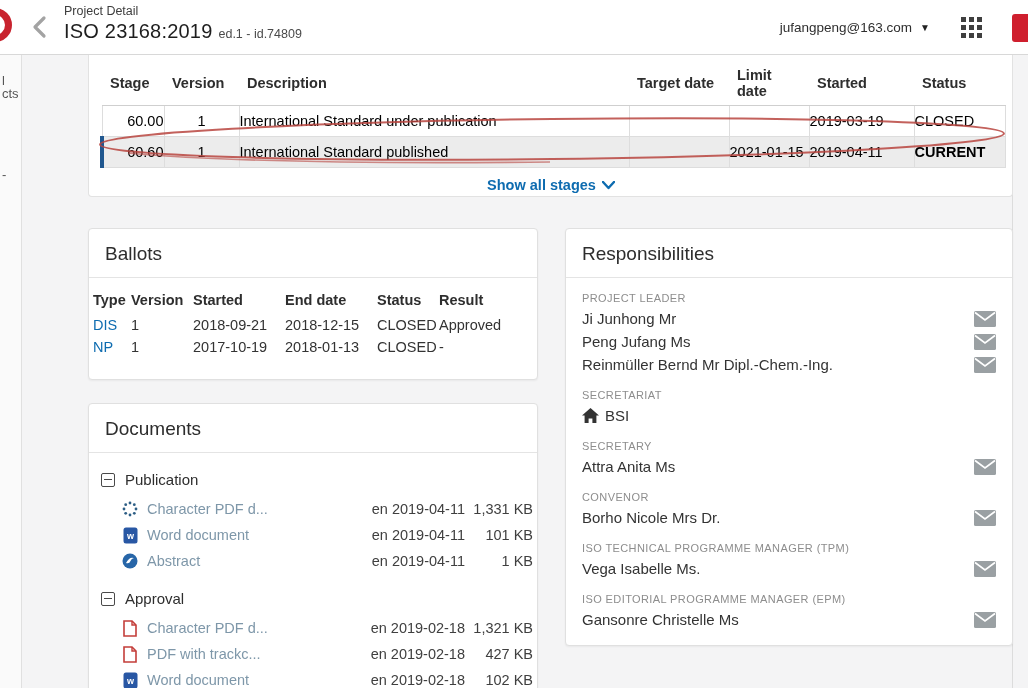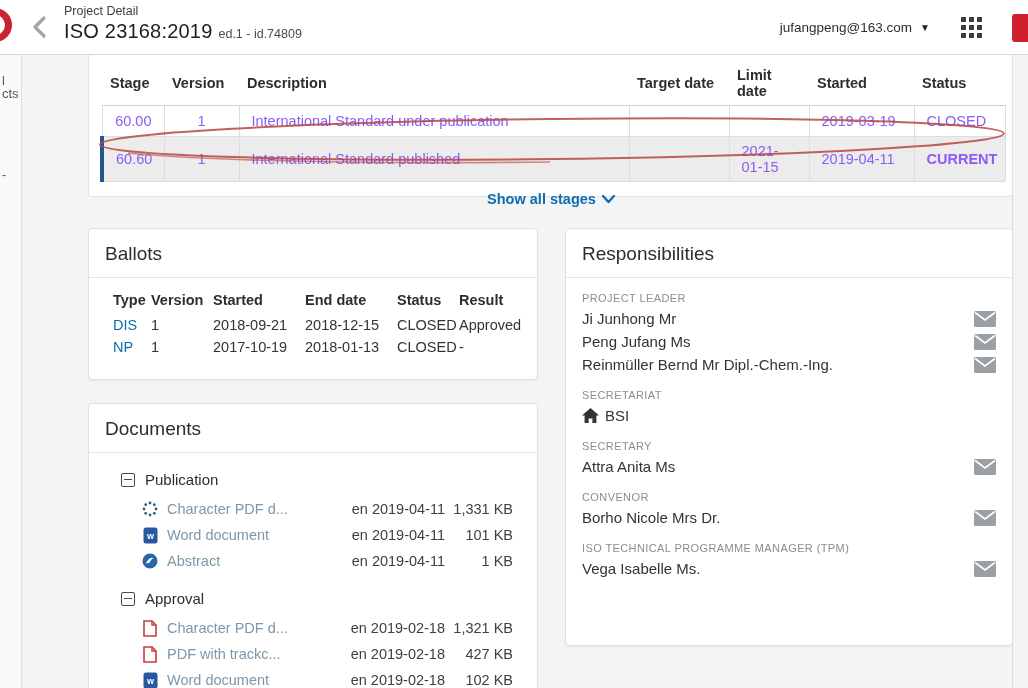--- a/index.html
+++ b/index.html
@@ -30,39 +30,39 @@
   .side-strip { position:absolute; left:0; top:55px; width:22px; height:633px; background:#fafafa;
                 border-right:1px solid #e0e0e0; }
   .frag { position:absolute; left:2px; font-size:13px; color:#555; white-space:nowrap; cursor:pointer; }
   .content-right-edge { position:absolute; left:1012px; top:55px; width:1px; height:633px; background:#dcdcdc; }
 
   
   .stages-card { position:absolute; left:88px; top:55px; width:925px; height:142px; background:#fff;
                  border:1px solid #e2e2e2; border-top:none; border-radius:0 0 4px 4px; padding:6px 10px 0 11px; }
   table.stages { border-collapse:collapse; table-layout:fixed; width:903px; font-size:14.5px; }
   table.stages th { text-align:left; font-weight:bold; color:#2e2e2e; padding:6px 8px; border-bottom:1px solid #cfcfcf; }
-  table.stages td { border:1px solid #ddd; padding:6px 12px; color:#8b5cf6; height:31px; }
+  table.stages td { border:1px solid #ddd; padding:6px 0; color:#000000; height:31px; }
   table.stages tr.current td { background:#ececec; }
   table.stages tr.current td:first-child { border-left:4px solid #20578f; }
   .col-stage  { width:62px; }  .col-ver { width:75px; } .col-desc { width:390px; }
   .col-target { width:100px; } .col-limit { width:80px; } .col-started { width:105px; } .col-status { width:91px; }
   td.stage-val { text-align:right; }
   td.ver-val { text-align:center; }
   td.status-val.current-txt { font-weight:bold; }
   .show-all { margin:9px auto 0; text-align:center; font-size:14.5px; font-weight:bold; color:#0e6cb0;
               cursor:pointer; display:flex; align-items:center; justify-content:center; gap:6px; }
 
   
   .annotation { position:absolute; left:90px; top:113px; width:930px; height:54px; pointer-events:none; z-index:6; }
 
   
   .card { position:absolute; background:#fff; border:1px solid #e0e0e0; border-radius:4px;
           box-shadow:0 1px 2px rgba(0,0,0,.05); }
   .card-title { font-size:19px; color:#2d2d2d; padding:14px 16px 12px; border-bottom:1px solid #e4e4e4; }
-  .card-body { padding:12px 24px; }
+  .card-body { padding:12px 4px; }
 
   .ballots-card { left:88px; top:228px; width:450px; height:152px; }
   table.ballots { border-collapse:collapse; table-layout:fixed; width:100%; font-size:14.5px; }
   table.ballots th { text-align:left; font-weight:bold; color:#2e2e2e; padding:2px 2px 6px 0; }
   table.ballots td { padding:3px 2px 3px 0; color:#333; }
   .b-type{width:38px;} .b-ver{width:62px;} .b-start{width:92px;} .b-end{width:92px;} .b-status{width:62px;} .b-result{width:auto;}
   .link-blue { color:#0e6cb0; cursor:pointer; }
 
   .documents-card { left:88px; top:403px; width:450px; height:300px; }
   .doc-section { margin-bottom:10px; }
@@ -408,17 +408,27 @@
         <div class="resp-label">ISO TECHNICAL PROGRAMME MANAGER (TPM)</div>
         <div class="member-row">
           <span class="member-name">Vega Isabelle Ms.</span>
           <span class="mail-btn"><svg width="22" height="16" viewBox="0 0 22 16">
                 <rect width="22" height="16" rx="1.5" fill="#9aa0a3"></rect>
                 <path d="M1 1.5 L11 9 L21 1.5" fill="none" stroke="#fff" stroke-width="1.6"></path>
               </svg></span>
         </div>
       </div>
 
+      <div class="resp-group">
+        <div class="resp-label">ISO EDITORIAL PROGRAMME MANAGER (EPM)</div>
+        <div class="member-row">
+          <span class="member-name">Gansonre Christelle Ms</span>
+          <span class="mail-btn"><svg width="22" height="16" viewBox="0 0 22 16">
+                <rect width="22" height="16" rx="1.5" fill="#9aa0a3"></rect>
+                <path d="M1 1.5 L11 9 L21 1.5" fill="none" stroke="#fff" stroke-width="1.6"></path>
+              </svg></span>
+        </div>
+      </div>
 
     </div>
   </div>
 
 </div>
 
 </body></html>

